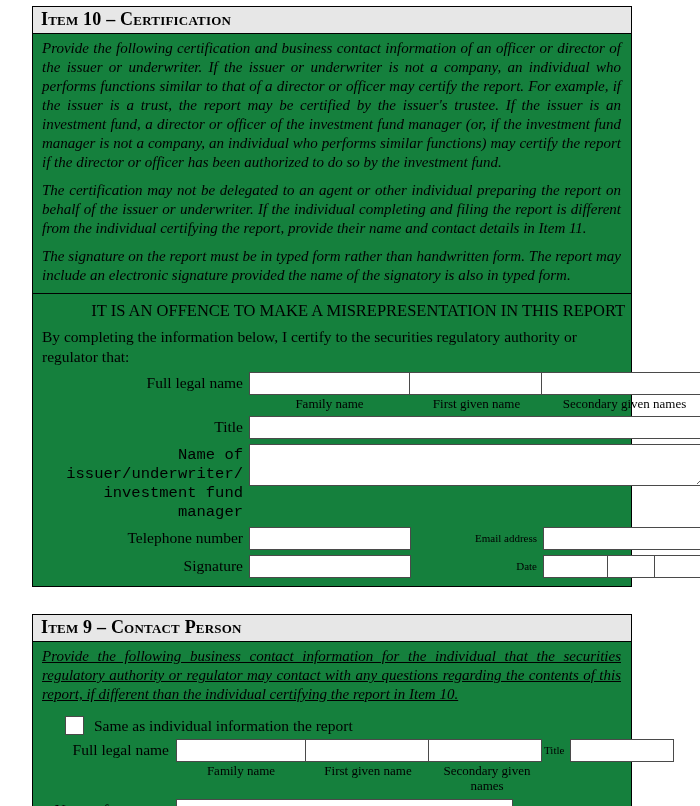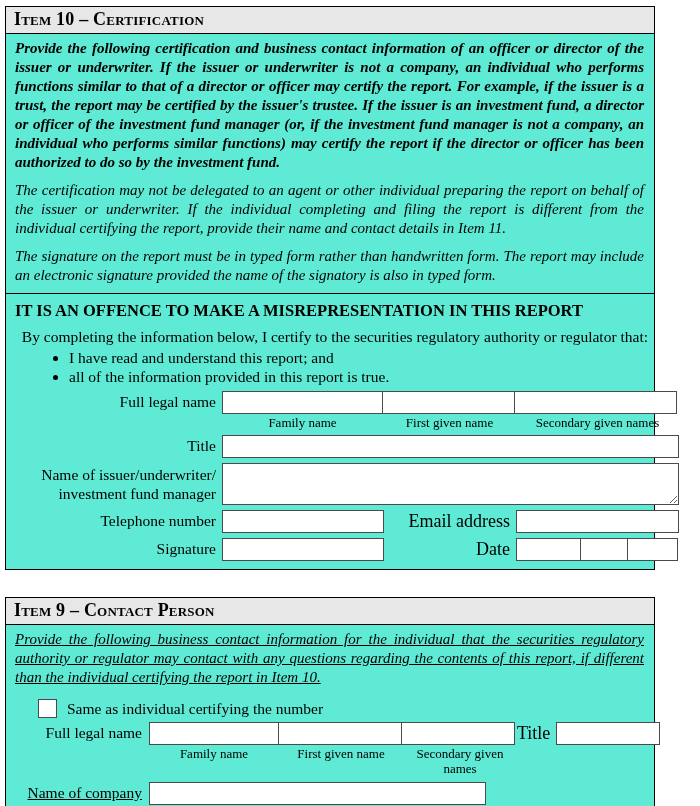--- a/index.html
+++ b/index.html
@@ -5,23 +5,24 @@
   * { box-sizing: border-box; margin: 0; padding: 0; }
   html, body {
     width: 700px;
     background: #ffffff;
     font-family: "Liberation Serif", "DejaVu Serif", serif;
     color: #000;
   }
   body { padding: 6px 16px 4px 5px; }
 
   .form-box {
-    width: 650px;
+    width: 600px;
     border: 1.5px solid #000;
-    background: #5eead4;
+    background: #15803d;
+    margin-left: 27px;
   }
   .box-header {
     background: #e7e7e7;
     border-bottom: 1.5px solid #000;
     padding: 2px 8px 3px 8px;
     font-weight: bold;
     font-variant: small-caps;
     font-size: 18px;
     letter-spacing: 0.2px;
   }
@@ -29,38 +30,38 @@
     padding: 5px 10px 8px 9px;
     border-bottom: 1.5px solid #000;
   }
   .instructions p, .item11-para p {
     font-style: italic;
     font-size: 15px;
     line-height: 19px;
     text-align: justify;
     margin-top: 9px;
   }
-  .instructions p:first-child { margin-top: 0; font-weight: bold; }
+  .instructions p:first-child { margin-top: 0; }
 
   .offence-section { padding: 5px 6px 8px 9px; }
   .offence-heading {
-    text-align: left;
-    font-weight: bold;
+    text-align: right;
+    font-weight: normal;
     font-size: 16.5px;
     margin: 2px 0 6px 0;
   }
-  .certify-intro { font-size: 15.5px; line-height: 20px; text-align: right; }
+  .certify-intro { font-size: 15.5px; line-height: 20px; }
   ul.certify-list { margin: 1px 0 4px 0; padding-left: 54px; }
   ul.certify-list li { font-size: 15.5px; line-height: 19px; }
 
   .field-row { display: flex; align-items: flex-start; margin-top: 5px; }
   .lbl { font-size: 15.5px; line-height: 22px; text-align: right; }
   .lbl10 { width: 207px; padding-right: 6px; flex: none; }
-  .lbl-multiline { line-height: 19px; padding-top: 2px; }
-  .mid-lbl { text-align: right; font-size: 18px; line-height: 22px; padding-right: 6px; flex: none; }
+  .lbl-multiline { line-height: 19px; padding-top: 2px; font-family: Liberation Mono, monospace; }
+  .mid-lbl { text-align: right; font-size: 11px; line-height: 22px; padding-right: 6px; flex: none; }
   .mid-lbl10 { width: 132px; }
 
   .tbox {
     height: 23px;
     border: 1px solid #4a4a4a;
     background: #fff;
     font-family: "Liberation Serif", serif;
     font-size: 15px;
     padding: 0 4px;
     flex: none;
@@ -124,24 +125,20 @@
 
   <div class="instructions">
     <p>Provide the following certification and business contact information of an officer or director of the issuer or underwriter. If the issuer or underwriter is not a company, an individual who performs functions similar to that of a director or officer may certify the report. For example, if the issuer is a trust, the report may be certified by the issuer's trustee. If the issuer is an investment fund, a director or officer of the investment fund manager (or, if the investment fund manager is not a company, an individual who performs similar functions) may certify the report if the director or officer has been authorized to do so by the investment fund.</p>
     <p>The certification may not be delegated to an agent or other individual preparing the report on behalf of the issuer or underwriter. If the individual completing and filing the report is different from the individual certifying the report, provide their name and contact details in Item 11.</p>
     <p>The signature on the report must be in typed form rather than handwritten form. The report may include an electronic signature provided the name of the signatory is also in typed form.</p>
   </div>
 
   <div class="offence-section">
     <div class="offence-heading">IT IS AN OFFENCE TO MAKE A MISREPRESENTATION IN THIS REPORT</div>
     <div class="certify-intro">By completing the information below, I certify to the securities regulatory authority or regulator that:</div>
-    <ul class="certify-list">
-      <li>I have read and understand this report; and</li>
-      <li>all of the information provided in this report is true.</li>
-    </ul>
 
     <div class="field-row">
       <div class="lbl lbl10">Full legal name</div>
       <div class="grp fln10">
         <div class="segs">
           <input type="text" class="tbox" value="" style="">
           <input type="text" class="tbox" value="" style="">
           <input type="text" class="tbox" value="" style="">
         </div>
         <div class="caps">
@@ -191,21 +188,21 @@
   <div class="box-header">Item 9 – Contact Person</div>
 
   <div class="item11-para">
     <p>Provide the following business contact information for the individual that the securities regulatory authority or regulator may contact with any questions regarding the contents of this report, if different than the individual certifying the report in Item 10.</p>
   </div>
 
   <div class="sec11">
 
     <div class="checkbox-row">
       <div class="checkbox" role="checkbox" aria-checked="false"></div>
-      <div class="checkbox-label">Same as individual certifying the number</div>
+      <div class="checkbox-label">Same as individual information the report</div>
     </div>
 
     <div class="field-row row-name11">
       <div class="lbl lbl11">Full legal name</div>
       <div class="grp fln11">
         <div class="segs">
           <input type="text" class="tbox" value="" style="">
           <input type="text" class="tbox" value="" style="">
           <input type="text" class="tbox" value="" style="">
         </div>

